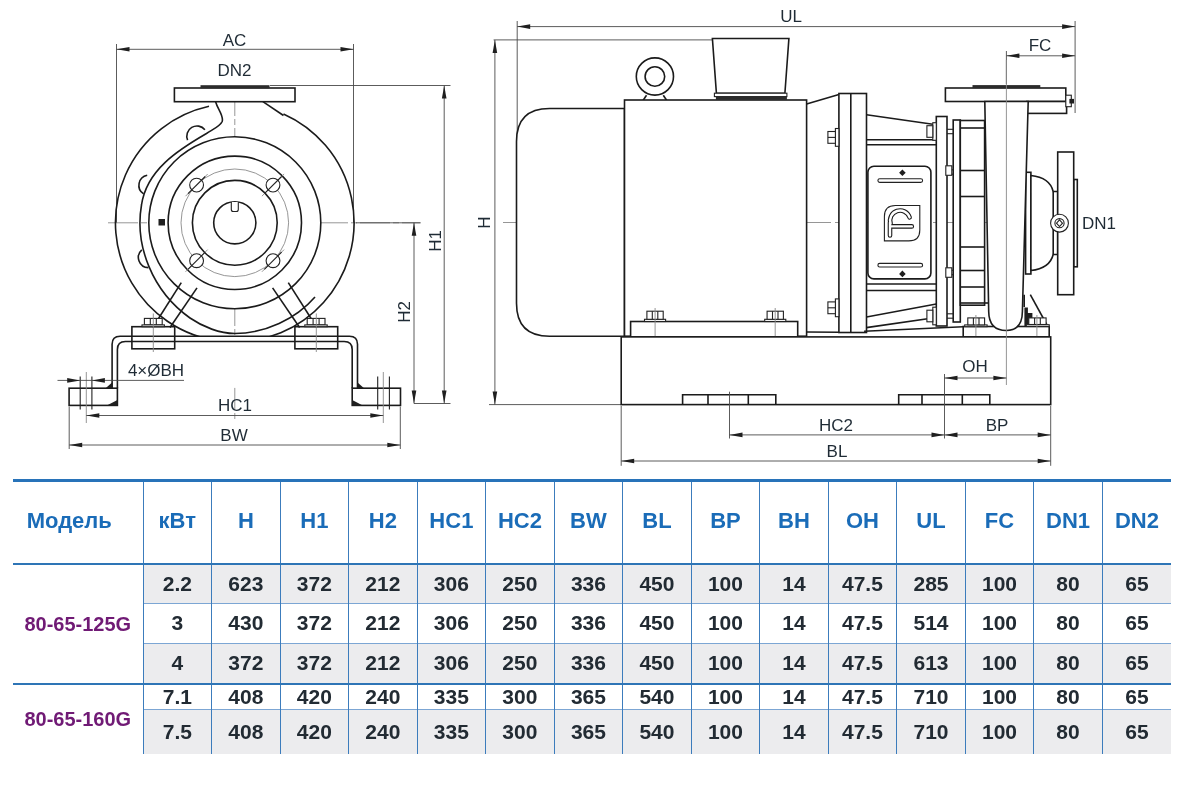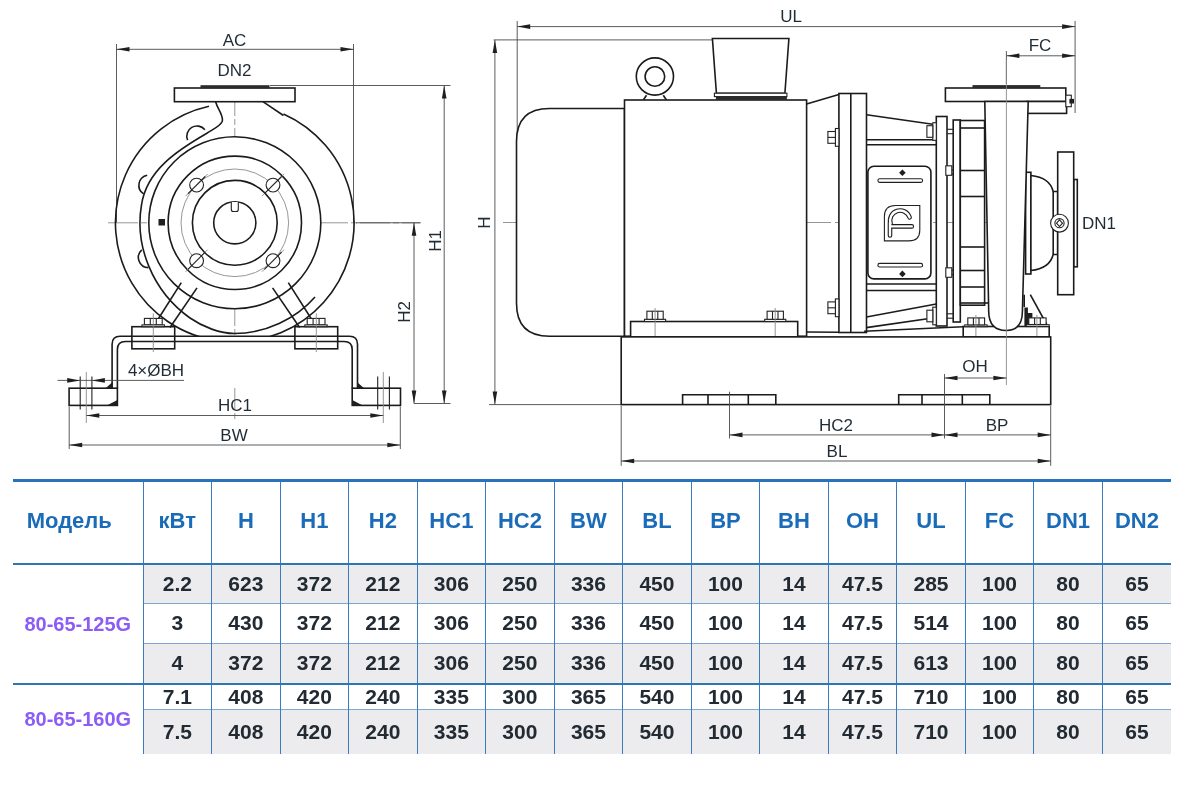--- a/index.html
+++ b/index.html
@@ -11,21 +11,21 @@
   .mainw{stroke:#1b1b1b;stroke-width:1.6;fill:#ffffff;}
   .med{stroke:#222222;stroke-width:1.1;fill:none;}
   .medw{stroke:#222222;stroke-width:1.1;fill:#ffffff;}
   .arr{fill:#1f1f1f;stroke:none;}
   #tbl{position:absolute;left:13px;top:479px;width:1158px;border-collapse:collapse;table-layout:fixed;font-weight:bold;}
   #tbl td{text-align:center;vertical-align:middle;padding:0;overflow:hidden;}
   #tbl td.v{border-left:1.5px solid #3c7cbc;}
   #tbl tr.hdr td{color:#1a6cb8;font-size:22px;border-bottom:2px solid #2e75b6;}
   #tbl td.d{font-size:21px;color:#222b33;}
   #tbl td.g{background:#ececee;margin-left:32px;}
-  #tbl td.mod{font-size:20px;color:#8b5cf6;background:#ffffff;}
+  #tbl td.mod{font-size:20px;color:#701a75;background:#ffffff;}
   #tbl tr.sep td{border-top:1px solid #7ca6d4;}
   #tbl tr.gsep td{border-top:2px solid #2e75b6;}
 </style>
 </head>
 <body>
 <svg width="1180" height="785" viewBox="0 0 1180 785">
 
   <g>
     <line class="thin" x1="116.5" y1="44" x2="116.5" y2="223"></line>
     <line class="thin" x1="353.5" y1="44" x2="353.5" y2="223"></line>

